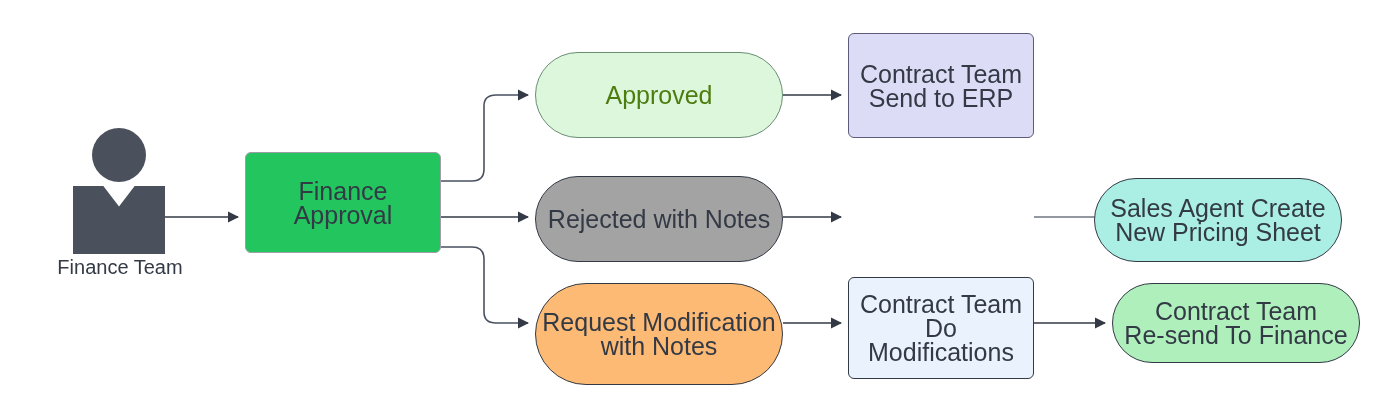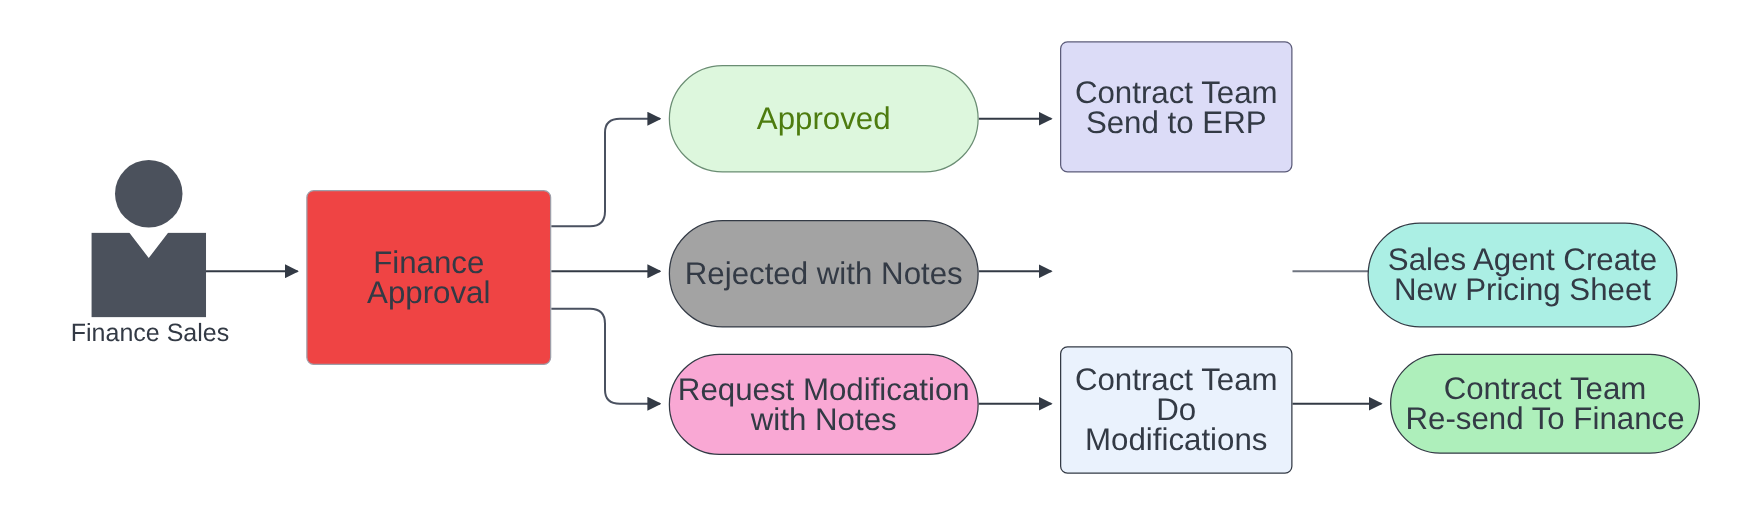--- a/index.html
+++ b/index.html
@@ -127,38 +127,38 @@
     </g>
 
     <g>
       <path d="M 1034 323 L 1105 323" fill="none" stroke="#333a45" stroke-width="1.6" marker-end="url(#arrow)"></path>
     </g>
   </svg>
 
   <div class="actor-wrap">
     <div class="actor-head"></div>
     <div class="actor-body"></div>
-    <div class="actor-label">Finance Sales</div>
+    <div class="actor-label">Finance Team</div>
   </div>
 
-  <div class="node rect" style="left: 245px; top: 152px; width: 196px; height: 140px; background: #ef4444; border-color: rgb(158, 158, 168); color: rgb(51, 58, 69);">Finance
+  <div class="node rect" style="left: 245px; top: 152px; width: 196px; height: 101px; background: #22c55e; border-color: rgb(158, 158, 168); color: rgb(51, 58, 69);">Finance
 Approval</div>
 
   <div class="node pill" style="left: 535px; top: 52px; width: 248px; height: 86px; background: rgb(221, 247, 221); border-color: rgb(106, 141, 115); color: #4d7c0f;">Approved</div>
 
   <div class="node rect" style="left: 848px; top: 33px; width: 186px; height: 105px; background: rgb(220, 220, 247); border-color: rgb(92, 92, 122); color: rgb(51, 58, 69);">Contract Team
 Send to ERP</div>
 
   <div class="node pill" style="left: 535px; top: 176px; width: 248px; height: 86px; background: #a3a3a3; border-color: rgb(51, 58, 69); color: rgb(51, 58, 69);">Rejected with Notes</div>
 
 
   <div class="node pill" style="left: 1094px; top: 178px; width: 248px; height: 84px; background: rgb(171, 239, 228); border-color: rgb(51, 58, 69); color: rgb(51, 58, 69);">Sales Agent Create
 New Pricing Sheet</div>
 
-  <div class="node pill" style="left: 535px; top: 283px; width: 248px; height: 81px; background: #f9a8d4; border-color: rgb(51, 58, 69); color: rgb(51, 58, 69);">Request Modification
+  <div class="node pill" style="left: 535px; top: 283px; width: 248px; height: 102px; background: #fdba74; border-color: rgb(51, 58, 69); color: rgb(51, 58, 69);">Request Modification
 with Notes</div>
 
   <div class="node rect" style="left: 848px; top: 277px; width: 186px; height: 102px; background: rgb(234, 242, 253); border-color: rgb(51, 58, 69); color: rgb(51, 58, 69);">Contract Team
 Do
 Modifications</div>
 
   <div class="node pill" style="left: 1112px; top: 283px; width: 248px; height: 80px; background: rgb(174, 239, 187); border-color: rgb(51, 58, 69); color: rgb(51, 58, 69);">Contract Team
 Re-send To Finance</div>
 
 </div>

